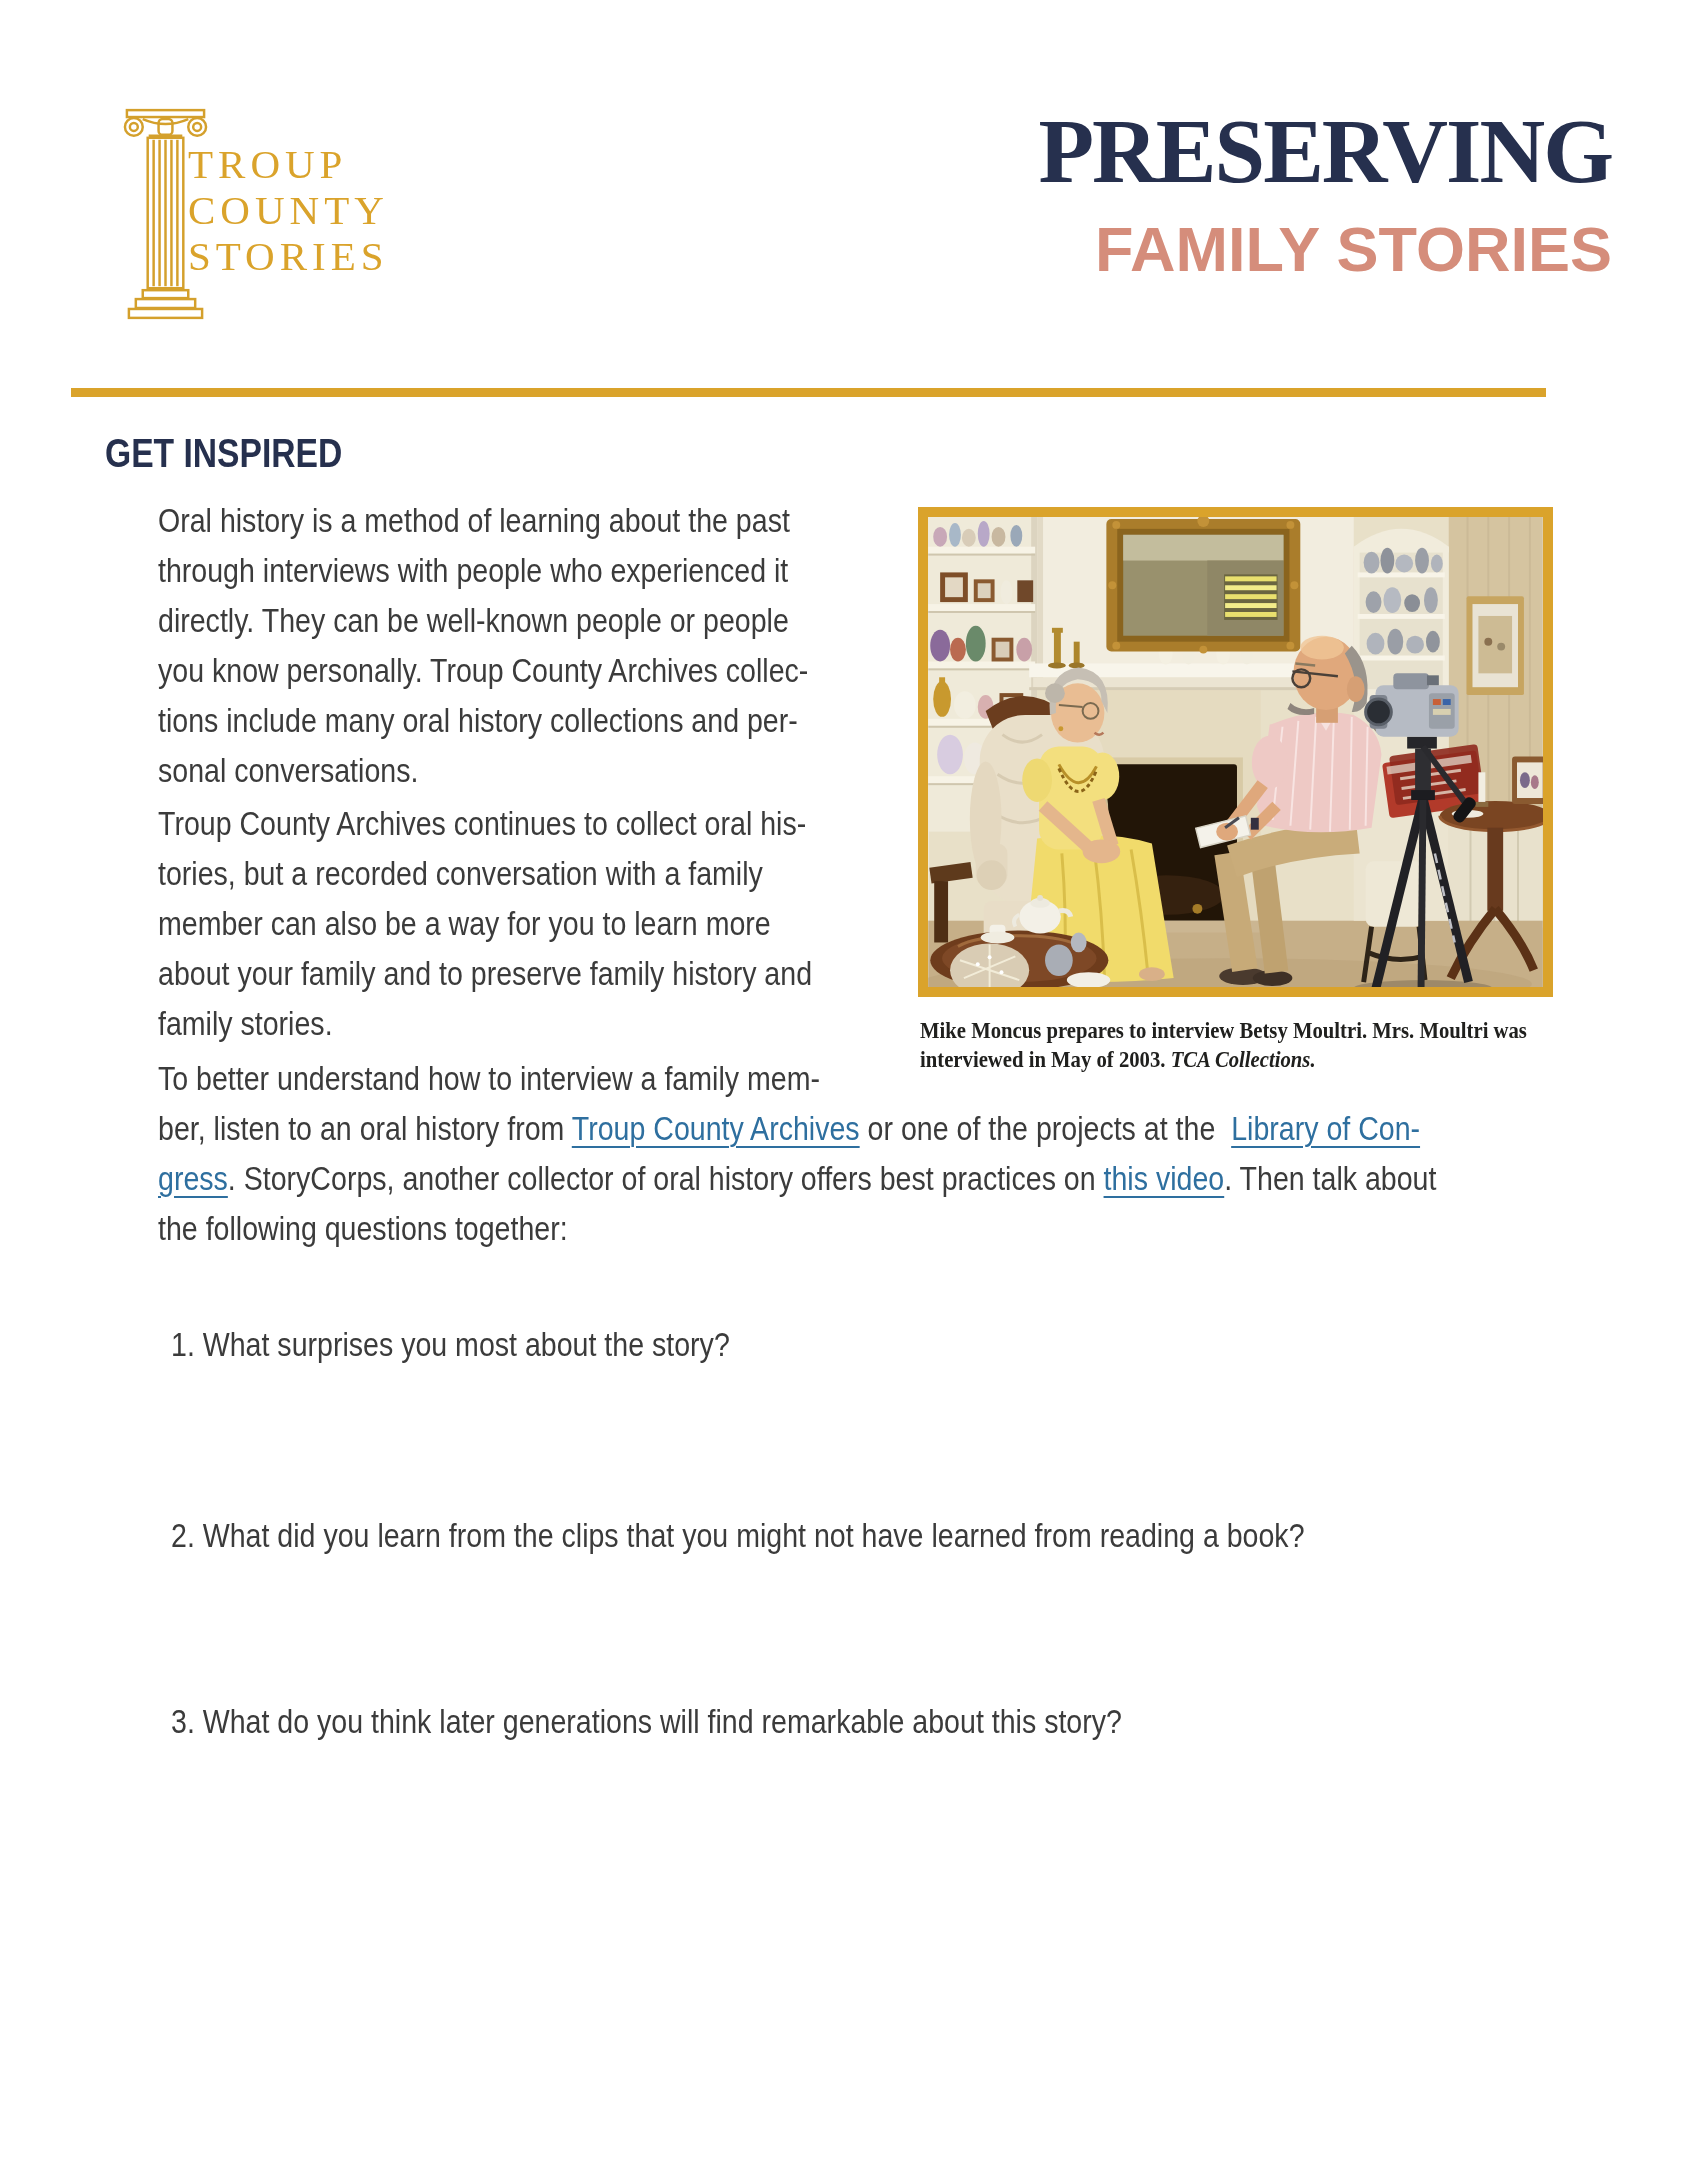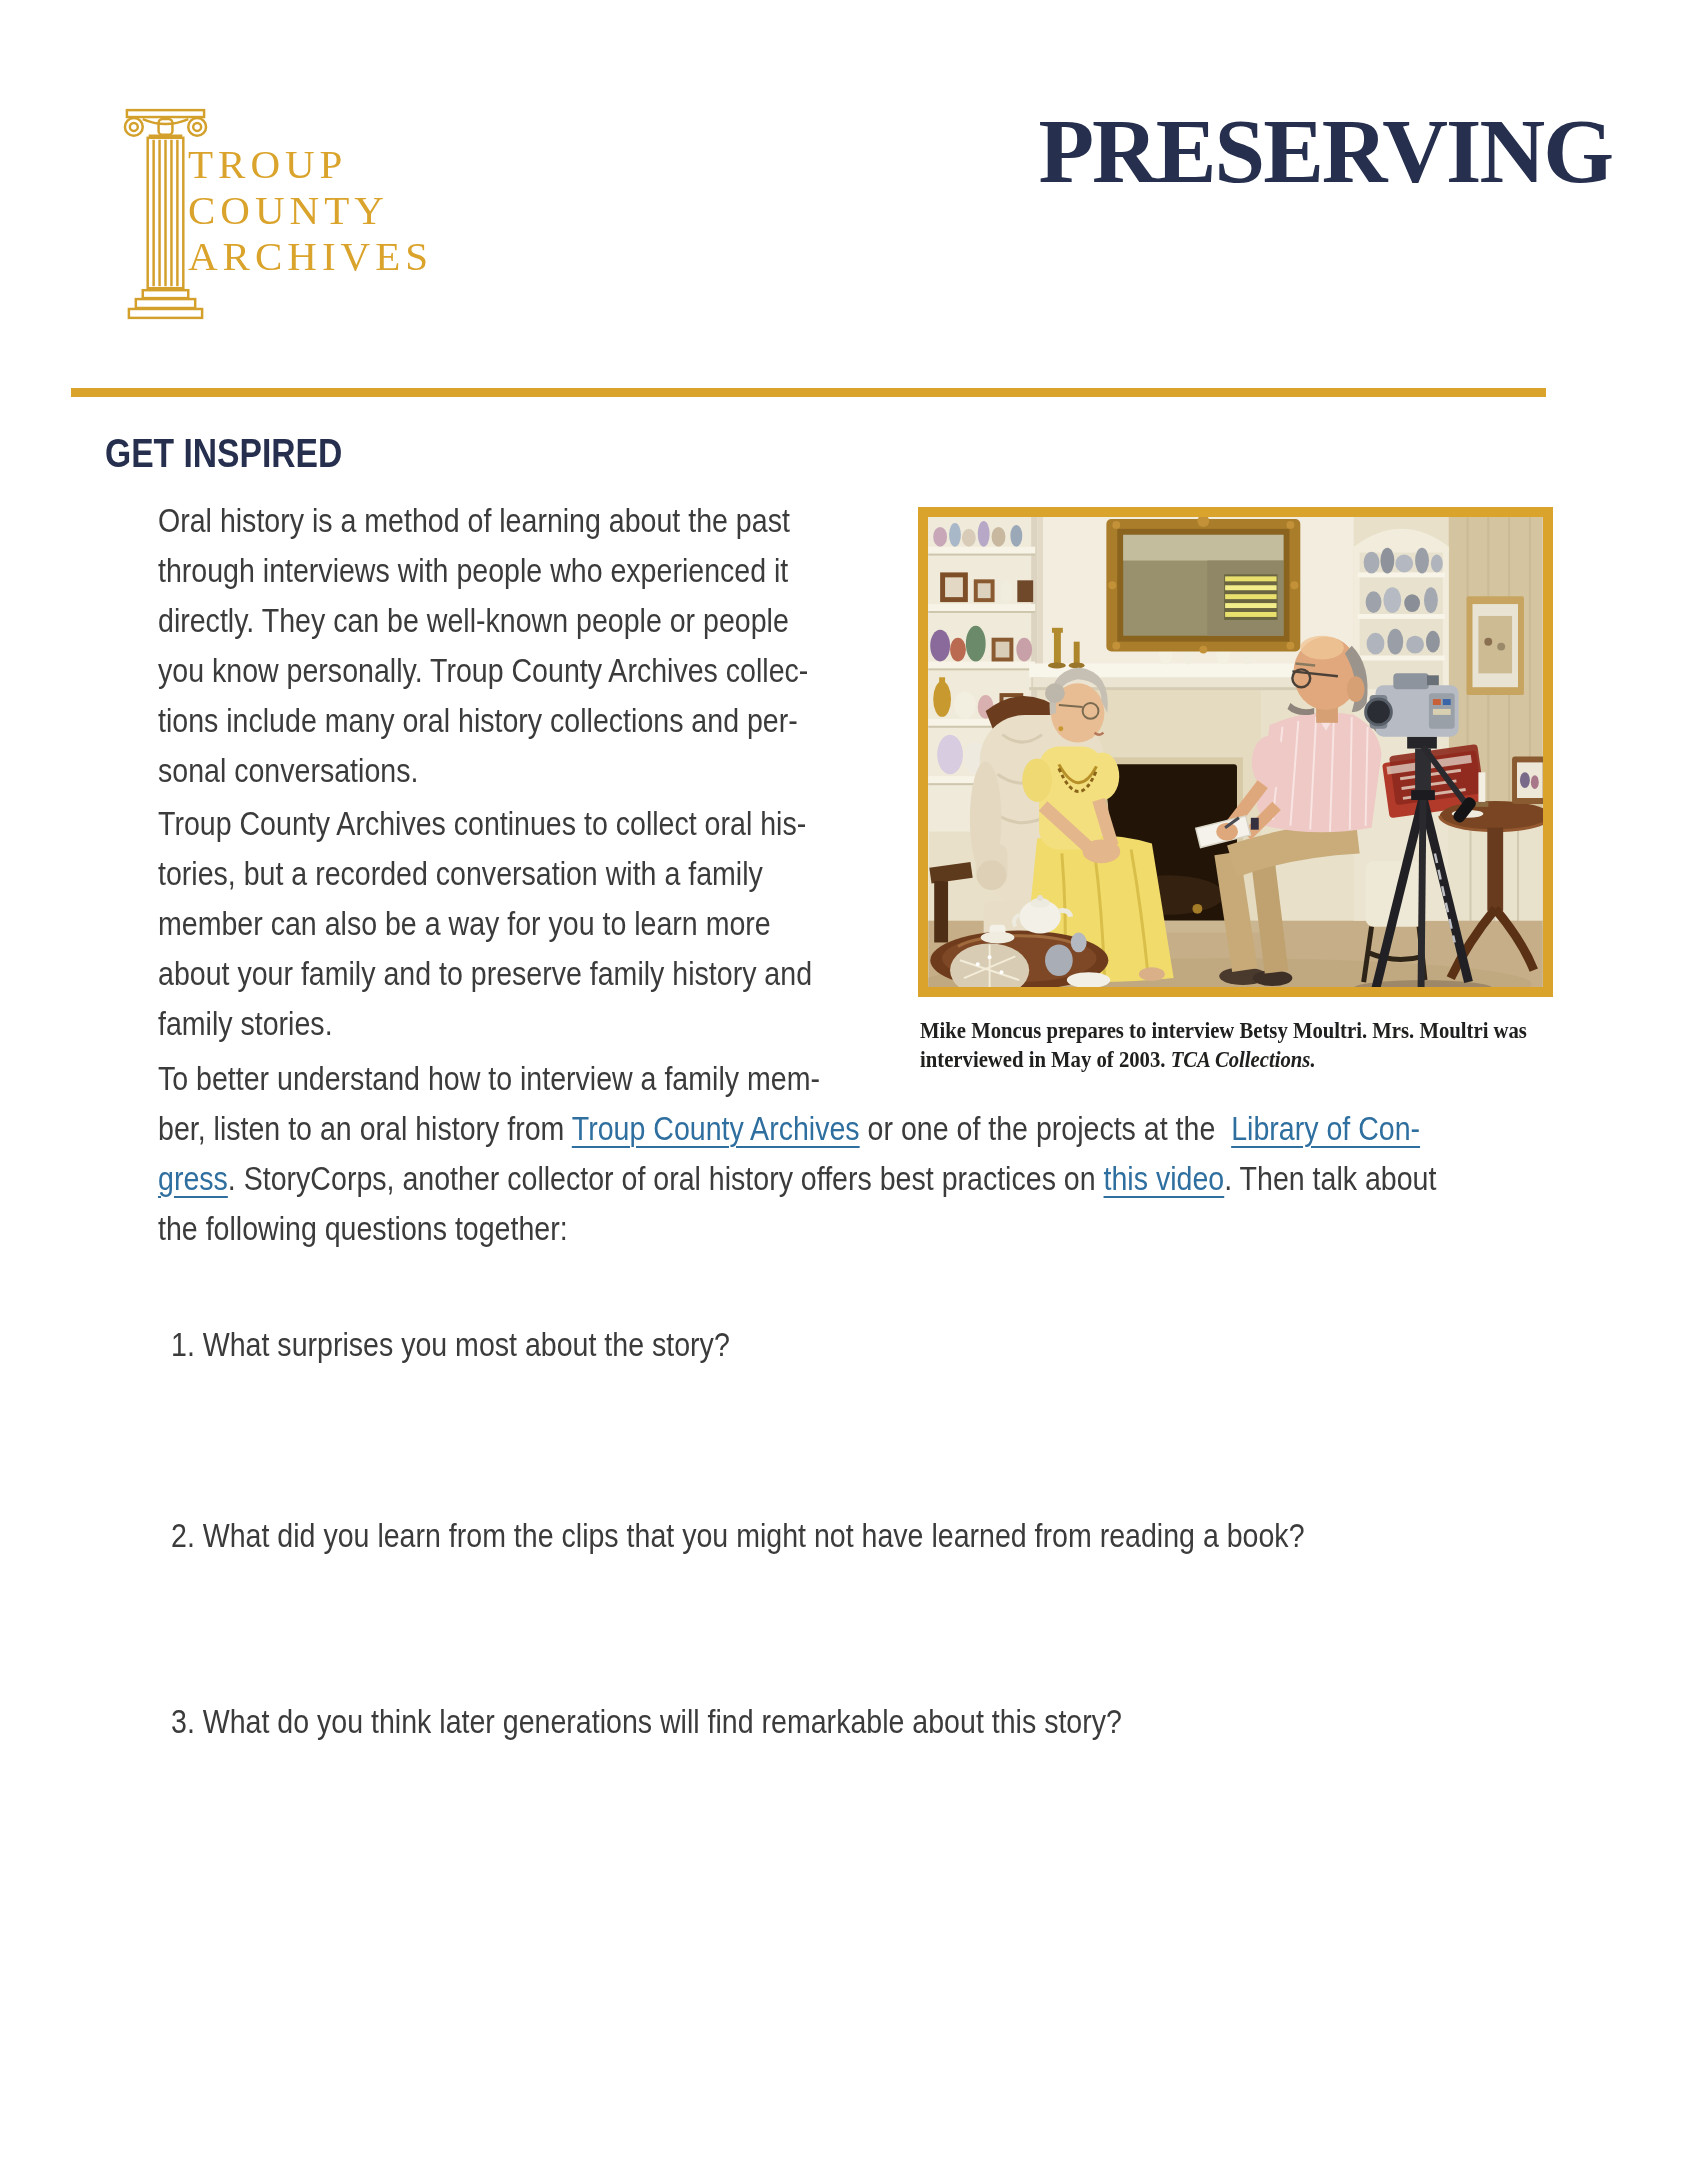--- a/index.html
+++ b/index.html
@@ -69,24 +69,25 @@
       <line x1="47" y1="35" x2="47" y2="183"></line>
       <line x1="53" y1="35" x2="53" y2="183"></line>
       <line x1="59" y1="35" x2="59" y2="183"></line>
       <rect x="24" y="187" width="46" height="8"></rect>
       <rect x="17" y="196" width="60" height="9"></rect>
       <rect x="10" y="206" width="74" height="9"></rect>
     </svg>
     <div class="logo-text">
       <div>TROUP</div>
       <div>COUNTY</div>
-      <div>ARCHIVES</div>
+      <div>STORIES</div>
     </div>
     <div class="title-block">
       <div class="title-main">PRESERVING</div>
+      <div class="title-sub">FAMILY STORIES</div>
     </div>
   </div>
 
   <div class="rule"></div>
 
   <h2 class="section-heading">GET INSPIRED</h2>
 
   <div id="para1" class="para">
       <div class="tline">Oral history is a method of learning about the past</div>
       <div class="tline">through interviews with people who experienced it</div>

